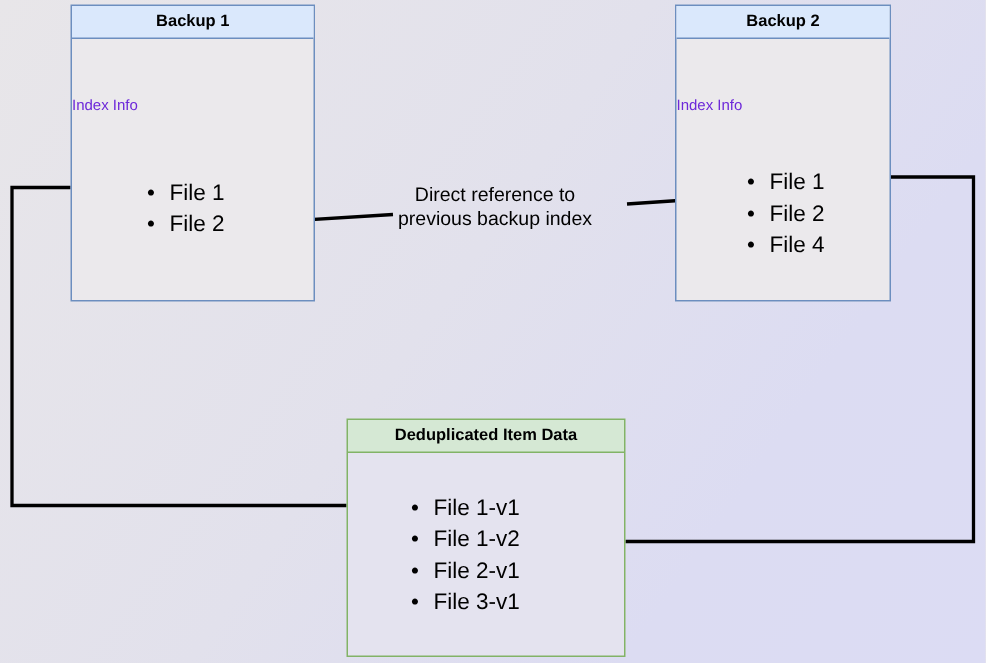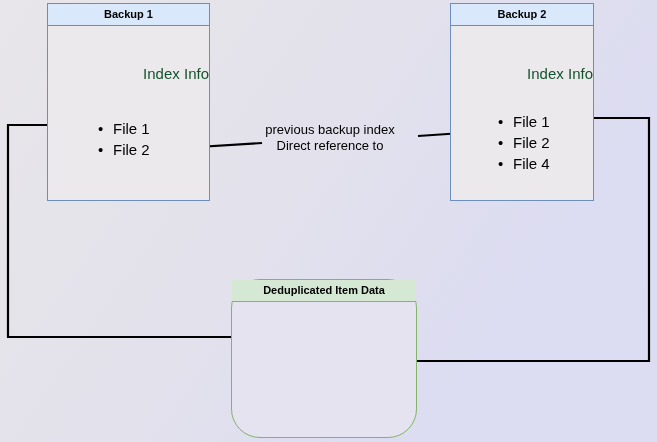--- a/index.html
+++ b/index.html
@@ -49,35 +49,34 @@
     border-bottom: 1px solid #6c8ebf;
   }
   .box .box-body {
     position: relative;
     height: calc(100% - 22px);
   }
 
   .box.green {
     border-color: #82b366;
     background: #e4e3ef;
-    border-radius: 29px;
   }
   .box.green .box-header {
     background: #d5e8d4;
     border-bottom-color: #82b366;
   }
 
   
   .index-label {
     position: absolute;
     left: 0;
     right: 0;
-    text-align: right;
-    font-size: 15px;
-    color: #14532d;
+    text-align: left;
+    font-size: 10px;
+    color: #6d28d9;
   }
   .file-list {
     position: absolute;
     margin: 0;
     padding: 0;
     list-style: none;
   }
   .file-list li {
     font-size: 15px;
     color: #000;
@@ -153,20 +152,28 @@
       <ul class="file-list" style="left:47px; top:85px;">
         <li>File 1</li>
         <li>File 2</li>
         <li>File 4</li>
       </ul>
     </div>
   </div>
 
   <div class="box green" style="left:231px; top:279px; width:186px; height:159px;">
     <div class="box-header">Deduplicated Item Data</div>
+    <div class="box-body">
+      <ul class="file-list" style="left:42px; top:26px;">
+        <li>File 1-v1</li>
+        <li>File 1-v2</li>
+        <li>File 2-v1</li>
+        <li>File 3-v1</li>
+      </ul>
+    </div>
   </div>
 
   <div class="edge-label" style="left:250px; top:122px; width:160px;">
+    <span>Direct reference to</span>
     <span>previous backup index</span>
-    <span>Direct reference to</span>
   </div>
 
 </div>
 
 </body></html>

